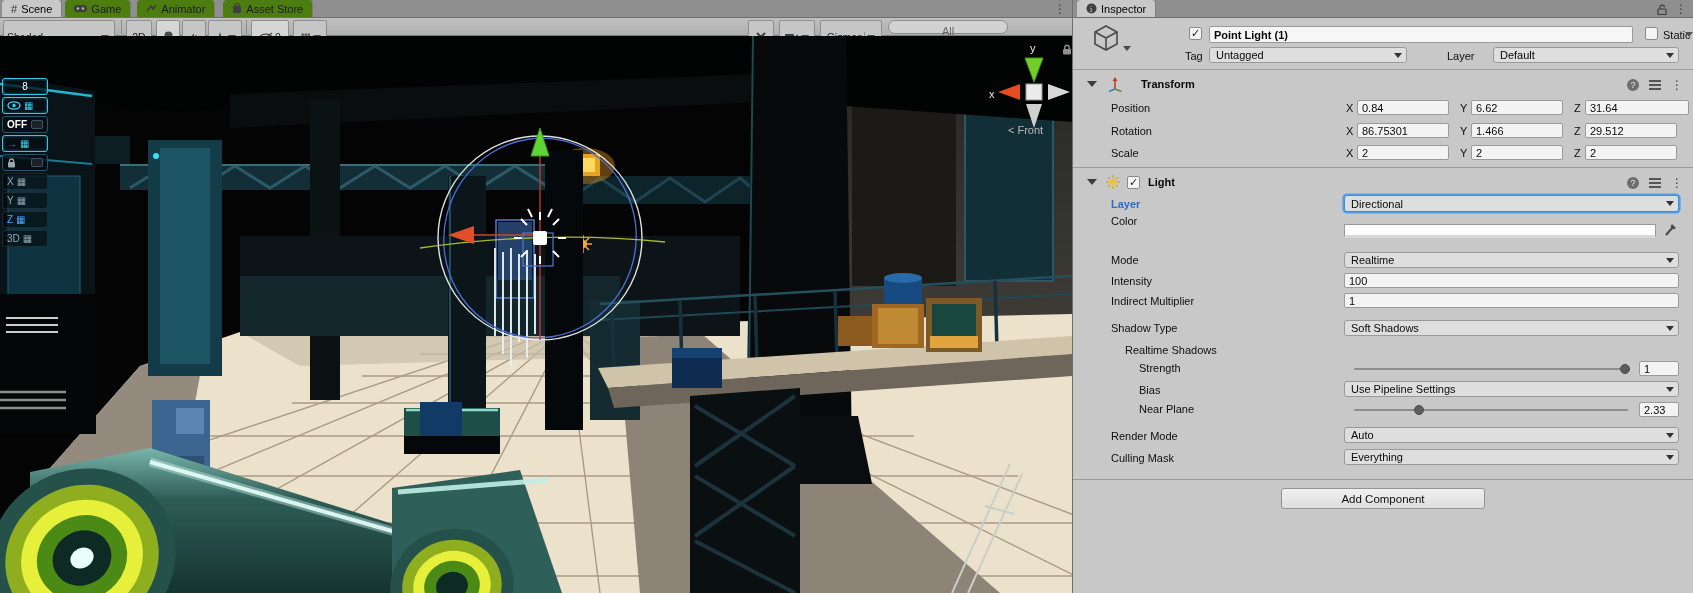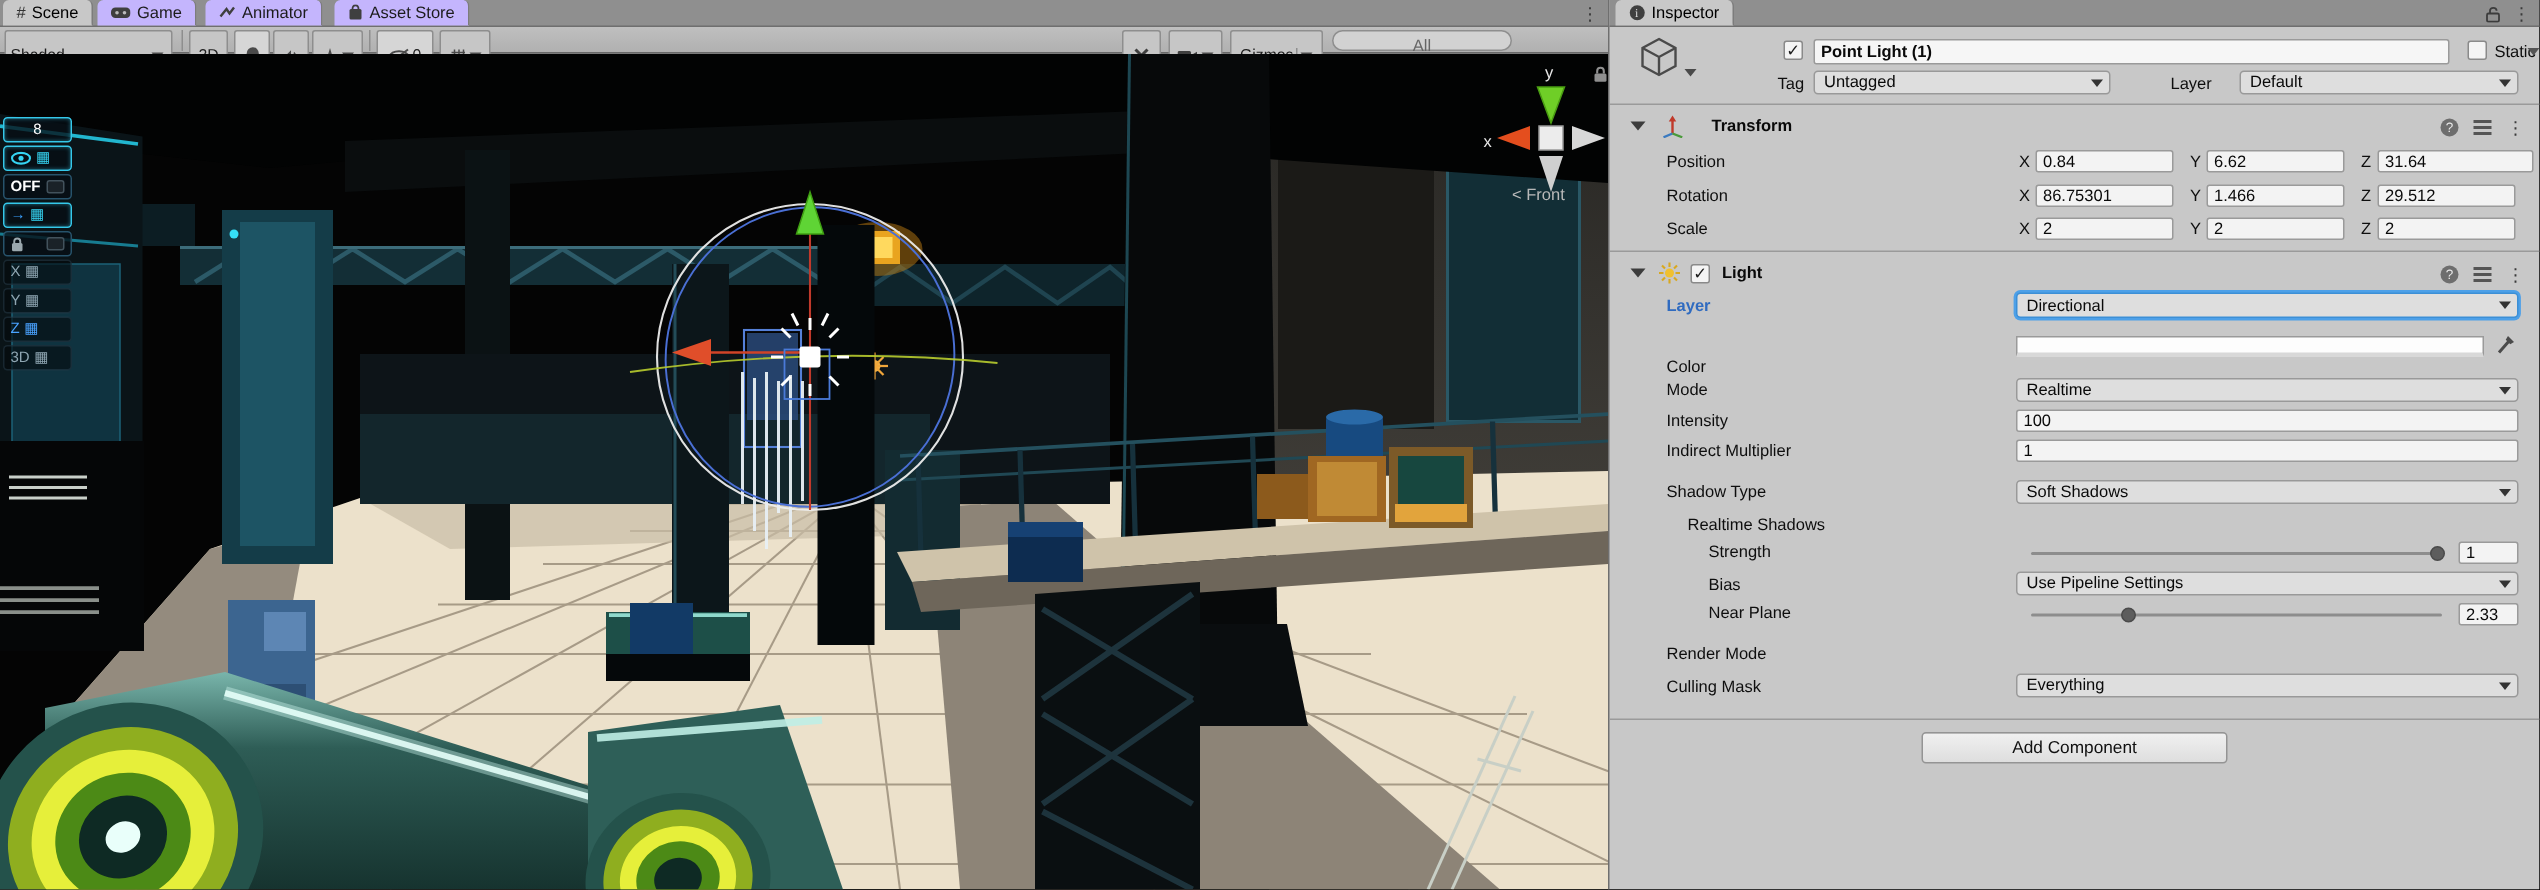--- a/index.html
+++ b/index.html
@@ -4,21 +4,21 @@
 <style>
   * { margin:0; padding:0; box-sizing:border-box; }
   html,body { width:1693px; height:593px; overflow:hidden; background:#000;
     font-family:"Liberation Sans", sans-serif; font-size:11px; color:#111; }
   .app { position:relative; width:1693px; height:593px; }
 
   
   .tabbar { position:absolute; left:0; top:0; right:0; height:18px; background:#8f8f8f;
     display:flex; align-items:flex-end; border-bottom:1px solid #6f6f6f; }
   .tab { height:17px; padding:0 9px; display:flex; align-items:center; gap:4px;
-    background:#c4b5fd; border-right:1px solid #7c7c7c; border-radius:4px 4px 0 0; color:#1c1c1c; }
+    background:#4d7c0f; border-right:1px solid #7c7c7c; border-radius:4px 4px 0 0; color:#1c1c1c; }
   .tab.active { background:#c8c8c8; color:#000; }
   .caret { width:0; height:0; border-left:4px solid transparent; border-right:4px solid transparent;
     border-top:5px solid #4a4a4a; display:inline-block; }
   .foldout { width:0; height:0; border-left:5px solid transparent; border-right:5px solid transparent;
     border-top:6px solid #3c3c3c; display:inline-block; }
   .dd { position:absolute; height:16px; background:#dedede; border:1px solid #999;
     border-radius:3px; display:flex; align-items:center; padding:0 16px 0 6px; color:#090909; }
   .dd .caret { position:absolute; right:4px; top:5px; border-top-color:#333; }
   .tf { position:absolute; height:15px; background:#f3f3f3; border:1px solid #9a9a9a;
     border-radius:2px; display:flex; align-items:center; padding:0 4px; color:#090909; }
@@ -600,21 +600,21 @@
       <span class="preset-ic"></span>
       <span class="kebab">⋮</span>
     </div>
 
     <span class="rowlbl" style="left:38px;top:198px;color:#2f6bc0;font-weight:bold;">Layer</span>
     <div class="dd bluefocus" style="left:271px;top:195px;width:335px;height:17px;">
       <span>Directional</span>
         <span class="caret"></span>
     </div>
 
-    <span class="rowlbl" style="left:38px;top:239px;">Color</span>
+    <span class="rowlbl" style="left:38px;top:215px;">Color</span>
     <div style="position:absolute;left:271px;top:224px;width:312px;height:14px;background:#fdfdfd;border:1px solid #9a9a9a;border-bottom:3px solid #d8d8d8;"></div>
     <svg style="position:absolute;left:590px;top:222px;" width="14" height="16">
       <line x1="3" y1="13" x2="10" y2="5" stroke="#4a4a4a" stroke-width="2"></line>
         <polygon points="9,2 13,6 10.5,7.5 7.5,4.5" fill="#4a4a4a"></polygon>
     </svg>
 
     <span class="rowlbl" style="left:38px;top:254px;">Mode</span>
     <div class="dd" style="left:271px;top:252px;width:335px;">
       <span>Realtime</span>
         <span class="caret"></span>
@@ -656,20 +656,24 @@
     <span class="rowlbl" style="left:66px;top:403px;">Near Plane</span>
     <div style="position:absolute;left:281px;top:403px;width:274px;height:14px;">
       <div class="slider-track" style="left:0;right:0;"></div>
       <div class="slider-knob" style="left:22%;top:2px;"></div>
     </div>
     <div class="tf" style="left:566px;top:402px;width:40px;">
         <span>2.33</span>
       </div>
 
     <span class="rowlbl" style="left:38px;top:430px;">Render Mode</span>
+    <div class="dd" style="left:271px;top:427px;width:335px;">
+      <span>Auto</span>
+        <span class="caret"></span>
+    </div>
 
     <span class="rowlbl" style="left:38px;top:452px;">Culling Mask</span>
     <div class="dd" style="left:271px;top:449px;width:335px;">
       <span>Everything</span>
         <span class="caret"></span>
     </div>
 
     <div class="divider" style="top:479px;"></div>
 
     <div class="addc" style="top:488px;">

